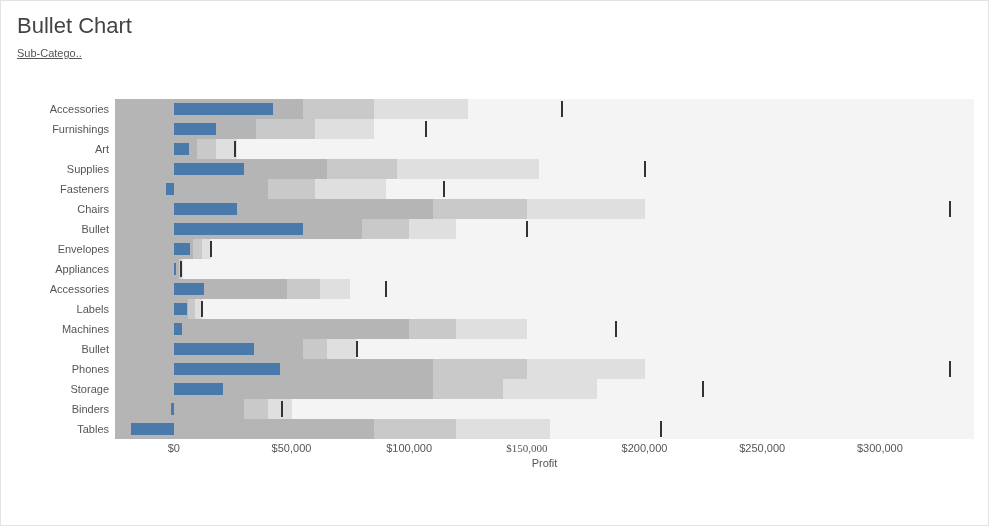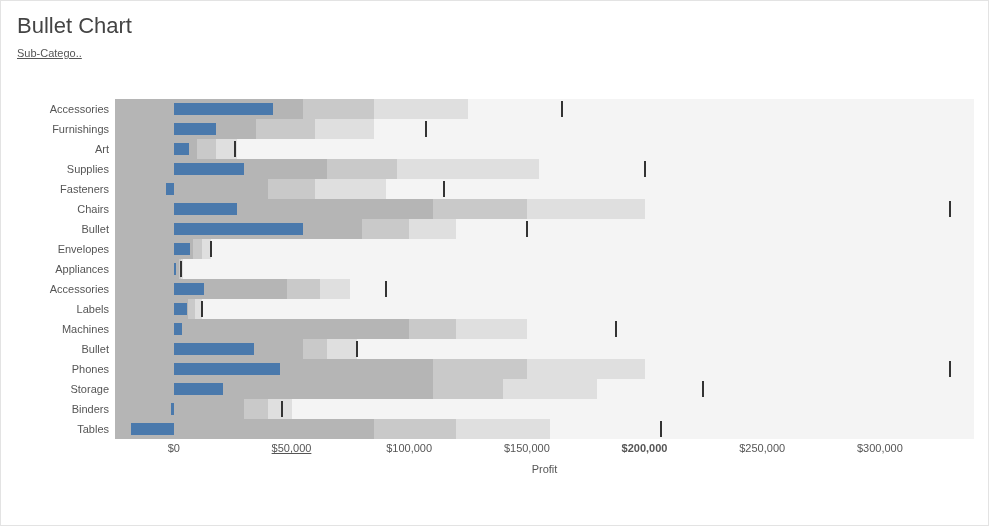--- a/index.html
+++ b/index.html
@@ -91,21 +91,20 @@
     top: 3px;
     font-size: 11px;
     color: #555;
     transform: translateX(-50%);
     white-space: nowrap;
   }
   .xlabel {
     text-align: center;
     font-size: 11px;
     color: #555;
-    margin-top: 6px;
   }
 </style>
 </head>
 <body>
 
 <div class="card">
   <h1 class="title">Bullet Chart</h1>
   <div class="col-header">Sub-Catego..</div>
 
   <div class="plot-wrap">
@@ -264,22 +263,22 @@
           <div class="band" style="left: 50.6849%; width: 12.8767%; background: rgb(244, 244, 244);"></div>
           <div class="bar" style="left: 1.91781%; width: 4.93151%;"></div>
           <div class="target" style="left: calc(63.5616% - 1px);"></div>
         </div>
       </div>
   </div>
 
   <div class="xaxis">
     <div class="xticks" id="xticks">
         <div class="xtick" style="left: 6.84931%;">$0</div>
-        <div class="xtick" style="left: 20.5479%; text-decoration: underline;">$50,000</div>
+        <div class="xtick" style="left: 20.5479%;">$50,000</div>
         <div class="xtick" style="left: 34.2466%;">$100,000</div>
-        <div class="xtick" style="left: 47.9452%;">$150,000</div>
-        <div class="xtick" style="left: 61.6438%; font-weight: bold;">$200,000</div>
+        <div class="xtick" style="left: 47.9452%; font-family: Liberation Serif, serif;">$150,000</div>
+        <div class="xtick" style="left: 61.6438%;">$200,000</div>
         <div class="xtick" style="left: 75.3425%;">$250,000</div>
         <div class="xtick" style="left: 89.0411%;">$300,000</div>
       </div>
     <div class="xlabel">Profit</div>
   </div>
 </div>
 
 </body></html>

